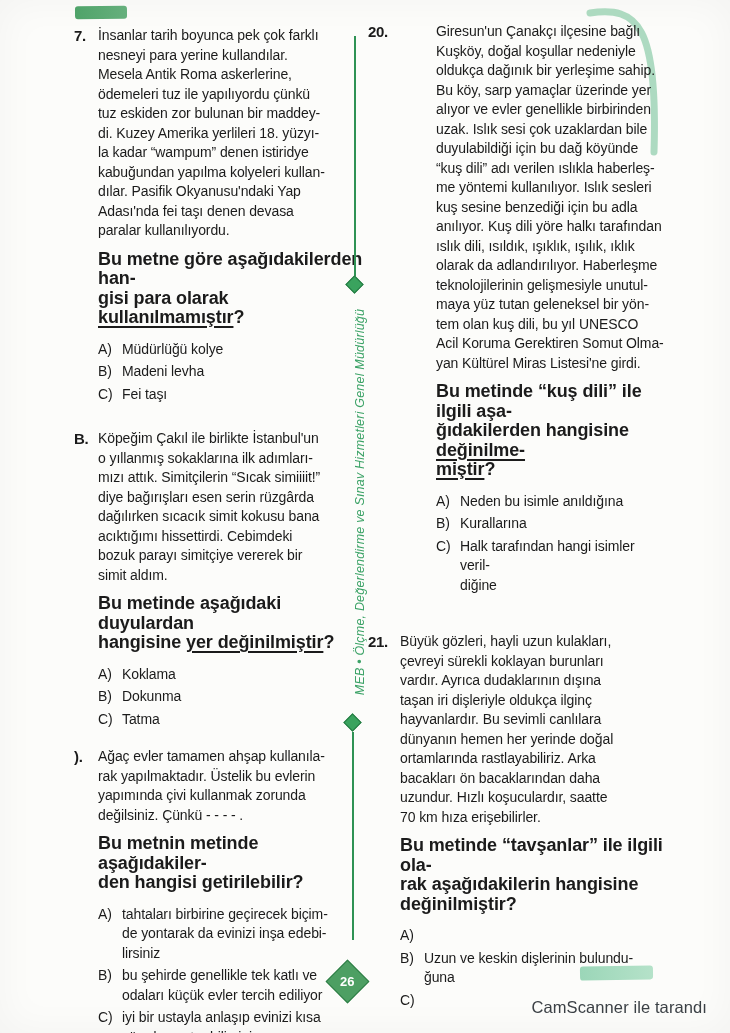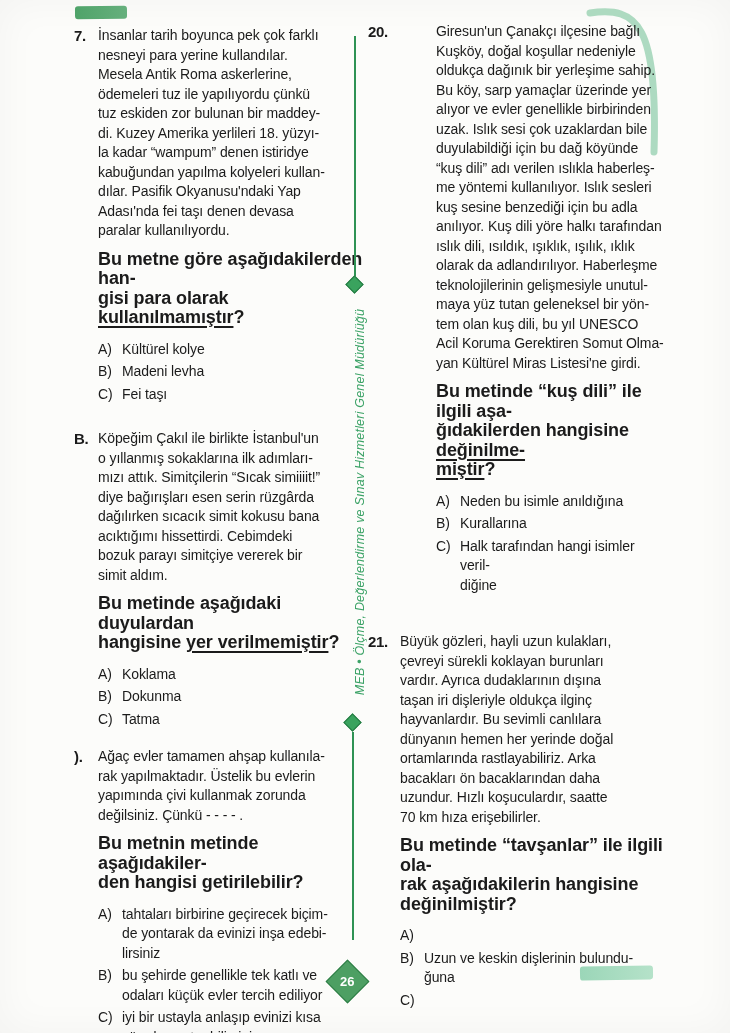--- a/index.html
+++ b/index.html
@@ -114,21 +114,21 @@
 la kadar “wampum” denen istiridye
 kabuğundan yapılma kolyeleri kullan-
 dılar. Pasifik Okyanusu'ndaki Yap
 Adası'nda fei taşı denen devasa
 paralar kullanılıyordu.</p>
         <p class="qstem"><span>Bu metne göre aşağıdakilerden han-
 gisi para olarak </span><span class="u">kullanılmamıştır</span><span>?</span></p>
         <div class="options">
           <div class="option">
               <span class="olabel">A)</span>
-              <span class="otext">Kültürel kolye</span>
+              <span class="otext">Müdürlüğü kolye</span>
             </div>
           <div class="option">
               <span class="olabel">B)</span>
               <span class="otext">Madeni levha</span>
             </div>
           <div class="option">
               <span class="olabel">C)</span>
               <span class="otext">Fei taşı</span>
             </div>
         </div>
@@ -140,21 +140,21 @@
       <div class="qcontent">
         <p class="qbody">Köpeğim Çakıl ile birlikte İstanbul'un
 o yıllanmış sokaklarına ilk adımları-
 mızı attık. Simitçilerin “Sıcak simiiiit!”
 diye bağırışları esen serin rüzgârda
 dağılırken sıcacık simit kokusu bana
 acıktığımı hissettirdi. Cebimdeki
 bozuk parayı simitçiye vererek bir
 simit aldım.</p>
         <p class="qstem"><span>Bu metinde aşağıdaki duyulardan
-hangisine </span><span class="u">yer verilmemiştir</span><span>?</span></p>
+hangisine </span><span class="u">yer değinilmiştir</span><span>?</span></p>
         <div class="options">
           <div class="option">
               <span class="olabel">A)</span>
               <span class="otext">Koklama</span>
             </div>
           <div class="option">
               <span class="olabel">B)</span>
               <span class="otext">Dokunma</span>
             </div>
           <div class="option">
@@ -278,14 +278,15 @@
   <div class="div-line div-line-top"></div>
   <div class="diamond diamond-small d1"></div>
   <div class="watermark">MEB  •  Ölçme, Değerlendirme ve Sınav Hizmetleri Genel Müdürlüğü</div>
   <div class="diamond diamond-small d2"></div>
   <div class="div-line div-line-bottom"></div>
 
   <div class="pagenum-diamond">
     <span>26</span>
   </div>
 
+  <div class="footer">CamScanner ile tarandı</div>
 
 </div>
 
 </body></html>

